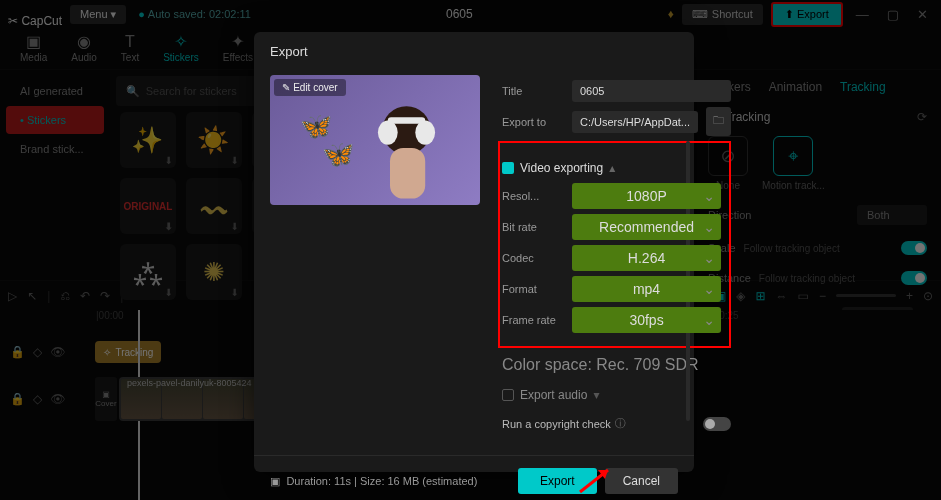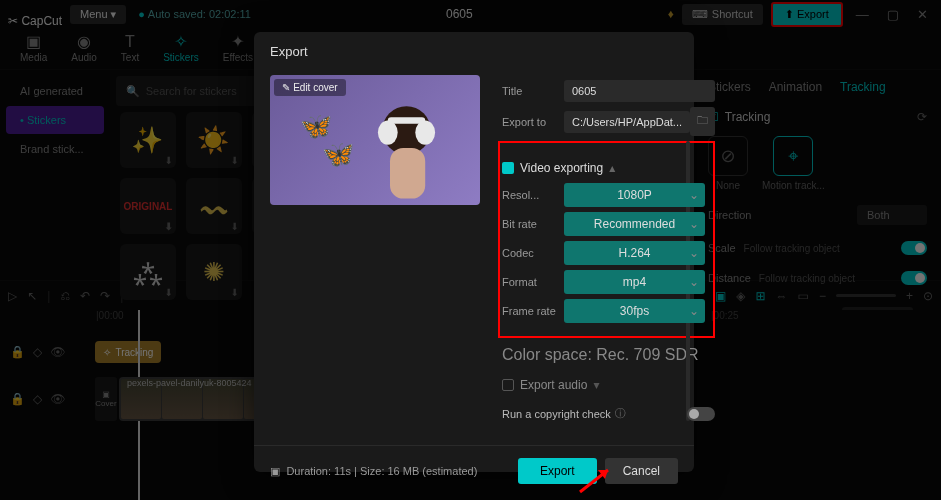--- a/index.html
+++ b/index.html
@@ -14,21 +14,21 @@
   .winctl { color:#888; font-size:13px; padding:0 5px; }
 
   .tabbar { height: 42px; display: flex; align-items: center; padding: 0 8px; background: #0a0a0a; border-bottom:1px solid #111; }
   .tab-item { display: flex; flex-direction: column; align-items: center; gap: 2px; padding: 2px 12px; color: #888; font-size: 10px; }
   .tab-item.active { color: #00c9c9; }
   .tab-item .ico { font-size: 16px; line-height:1; }
 
   .main-row { display: flex; height: 210px; background:#0a0a0a; }
   .side-filters { width: 110px; padding: 6px 0; }
   .filter-item { padding: 8px 14px; color: #888; font-size: 11px; border-radius:4px; margin:1px 6px;}
-  .filter-item.act { color: #00c9c9; background:#4c1d95;}
+  .filter-item.act { color: #00c9c9; background:#b91c1c;}
   .stickers-panel { flex: 1; background: #0d0d0d; }
   .search-row { height: 30px; margin:6px; background:#1a1a1a; border-radius:4px; display:flex; align-items:center; padding:0 10px; color:#555; font-size:11px; gap:6px;}
   .sticker-grid { display: grid; grid-template-columns: repeat(4, 56px); gap: 10px; padding: 0 10px; }
   .sticker { width: 56px; height: 56px; background: #1a1a1a; border-radius: 6px; display:flex; align-items:center; justify-content:center; font-size:26px; position:relative;}
   .sticker .dl { position:absolute; bottom:2px; right:3px; color:#666; font-size:10px;}
 
   .right-panel { width: 248px; background: #0a0a0a; border-left: 1px solid #1a1a1a; }
   .right-tabs { display:flex; gap:18px; padding:10px 14px; font-size:12px;}
   .rtab { color:#888;} .rtab.act{color:#00c9c9;}
   .track-head { display:flex; align-items:center; gap:6px; padding:6px 14px; font-size:12px;}
@@ -57,24 +57,24 @@
 
   
   .dim { position:absolute; inset:0; background:rgba(0,0,0,.55);}
   .modal { position:absolute; left:254px; top:32px; width:440px; height:440px; background:#1a1a1a; border-radius:6px; display:flex; flex-direction:column; box-shadow:0 4px 30px rgba(0,0,0,.6);}
   .modal-head { padding:12px 16px; font-size:13px; color:#ddd;}
   .modal-body { display:flex; flex:1; padding: 4px 16px 10px; gap:22px; position:relative;}
   .preview { width:210px;}
   .preview-img { width:210px; height:130px; background:linear-gradient(135deg,#6b5b9a,#8e7cc3); border-radius:4px; position:relative; overflow:hidden;}
   .edit-cover { position:absolute; top:4px; left:4px; background:rgba(0,0,0,.4); padding:3px 8px; border-radius:3px; color:#eee; font-size:10px;}
   .form { flex:1; color:#bbb; font-size:11px;}
-  .frow { display:flex; align-items:center; margin:5px 0; }
+  .frow { display:flex; align-items:center; margin:5px 0; gap:8px;}
   .flab { width:62px; color:#999; font-size:11px;}
   .finput { flex:1; background:#2a2a2a; padding:5px 8px; border-radius:3px; color:#ddd; font-size:11px;}
-  .fsel { flex:1; background:#0f766e; padding:5px 8px; border-radius:3px; color:#ddd; font-size:12px; text-align:center; position:relative;}
+  .fsel { flex:1; background:#4d7c0f; padding:5px 8px; border-radius:3px; color:#ddd; font-size:14px; text-align:center; position:relative;}
   .fsel::after{content:"⌄"; position:absolute; right:6px; color:#888;}
   .section-chk { display:flex; align-items:center; gap:6px; margin:14px 0 8px; font-size:12px;}
   .chkbox { width:12px; height:12px; border-radius:2px;}
   .chkbox.on { background:#00c9c9;}
   .chkbox.off { border:1px solid #555;}
   .red-frame { border:2px solid #f00; padding:4px 8px 8px 2px; margin-left:-4px;}
   .colorspace { font-size:16px; color:#888; margin:8px 0;}
   .copy-row { display:flex; align-items:center; margin:14px 0; font-size:11px;}
   .sw-off { width:28px; height:14px; background:#444; border-radius:7px; margin-left:auto; position:relative;}
   .sw-off::after{content:"";width:10px;height:10px;background:#aaa;border-radius:50%;position:absolute;top:2px;left:2px;}

